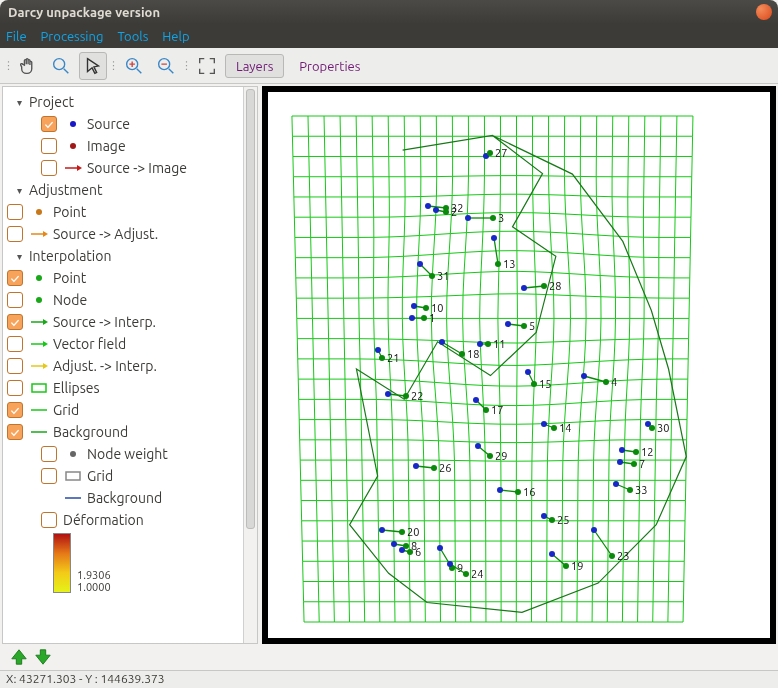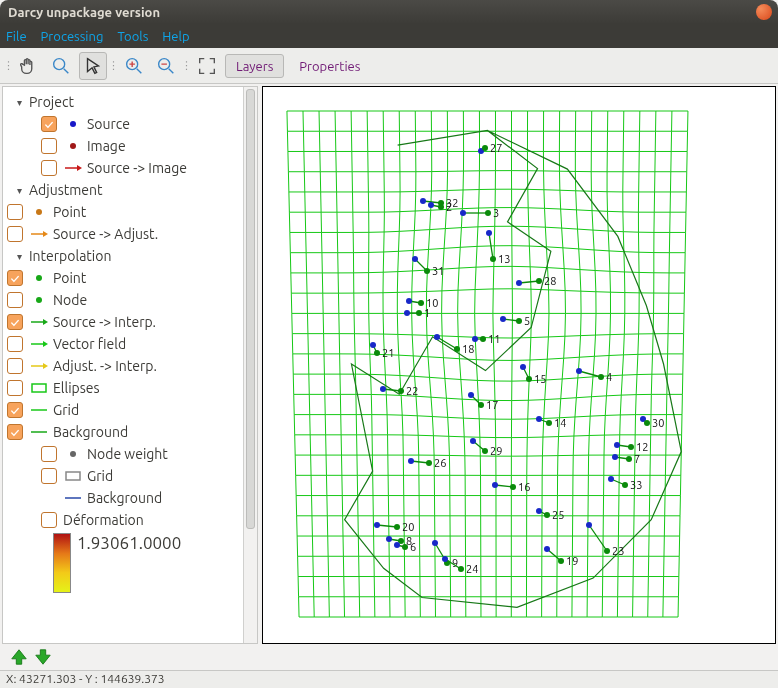--- a/index.html
+++ b/index.html
@@ -22,24 +22,24 @@
 .tree-row .caret { width: 12px; color: #555; font-size: 10px; }
 .tree-row .cb { width: 16px; height: 16px; border: 1px solid #c0752e; border-radius: 3px; margin-right: 6px; background: #fff; display: flex; align-items: center; justify-content: center; flex-shrink: 0; }
 .tree-row .cb.checked { background: #f7a35c; }
 .tree-row .cb.checked::after { content: "✓"; color: #fff; font-size: 12px; font-weight: bold; }
 .tree-row .sym { width: 20px; display: flex; align-items: center; justify-content: center; margin-right: 4px; flex-shrink: 0; }
 .indent1 { padding-left: 14px; }
 .indent2 { padding-left: 38px; }
 .indent3 { }
 .gradient-legend { margin-left: 50px; margin-top: 2px; display: flex; align-items: stretch; height: 60px; }
 .gradient-bar { width: 18px; background: linear-gradient(#b01212, #e57818, #f3ca18, #e5f218); border: 1px solid #888; }
-.gradient-labels { display: flex; flex-direction: row; justify-content: flex-end; padding-left: 6px; font-size: 17px; }
+.gradient-labels { display: flex; flex-direction: column; justify-content: flex-end; padding-left: 6px; font-size: 11px; }
 .sidebar-scroll { position: absolute; right: 0; top: 0; bottom: 0; width: 14px; background: #f2f1f0; border-left: 1px solid #d0d0ce; }
 .sidebar-scroll .thumb { position: absolute; left: 2px; right: 2px; top: 2px; height: 440px; background: #d8d8d6; border: 1px solid #bcbcba; border-radius: 3px; }
-.canvas-wrap { flex: 1; background: #fff; border: 1px solid #000000; margin: 2px 2px 2px 4px; position: relative; overflow: hidden; }
+.canvas-wrap { flex: 1; background: #fff; border: 6px solid #000000; margin: 2px 2px 2px 4px; position: relative; overflow: hidden; }
 .bottom { height: 42px; display: flex; flex-direction: column; }
 .arrows { height: 24px; display: flex; align-items: center; padding-left: 10px; gap: 6px; }
 .statusbar { height: 18px; background: #ededeb; border-top: 1px solid #c7c7c5; font-size: 12px; color: #3c3b37; padding: 1px 6px; }
 svg.icon { width: 22px; height: 22px; }
 </style>
 </head>
 <body>
 
 <div class="titlebar">
   <span>Darcy unpackage version</span>

